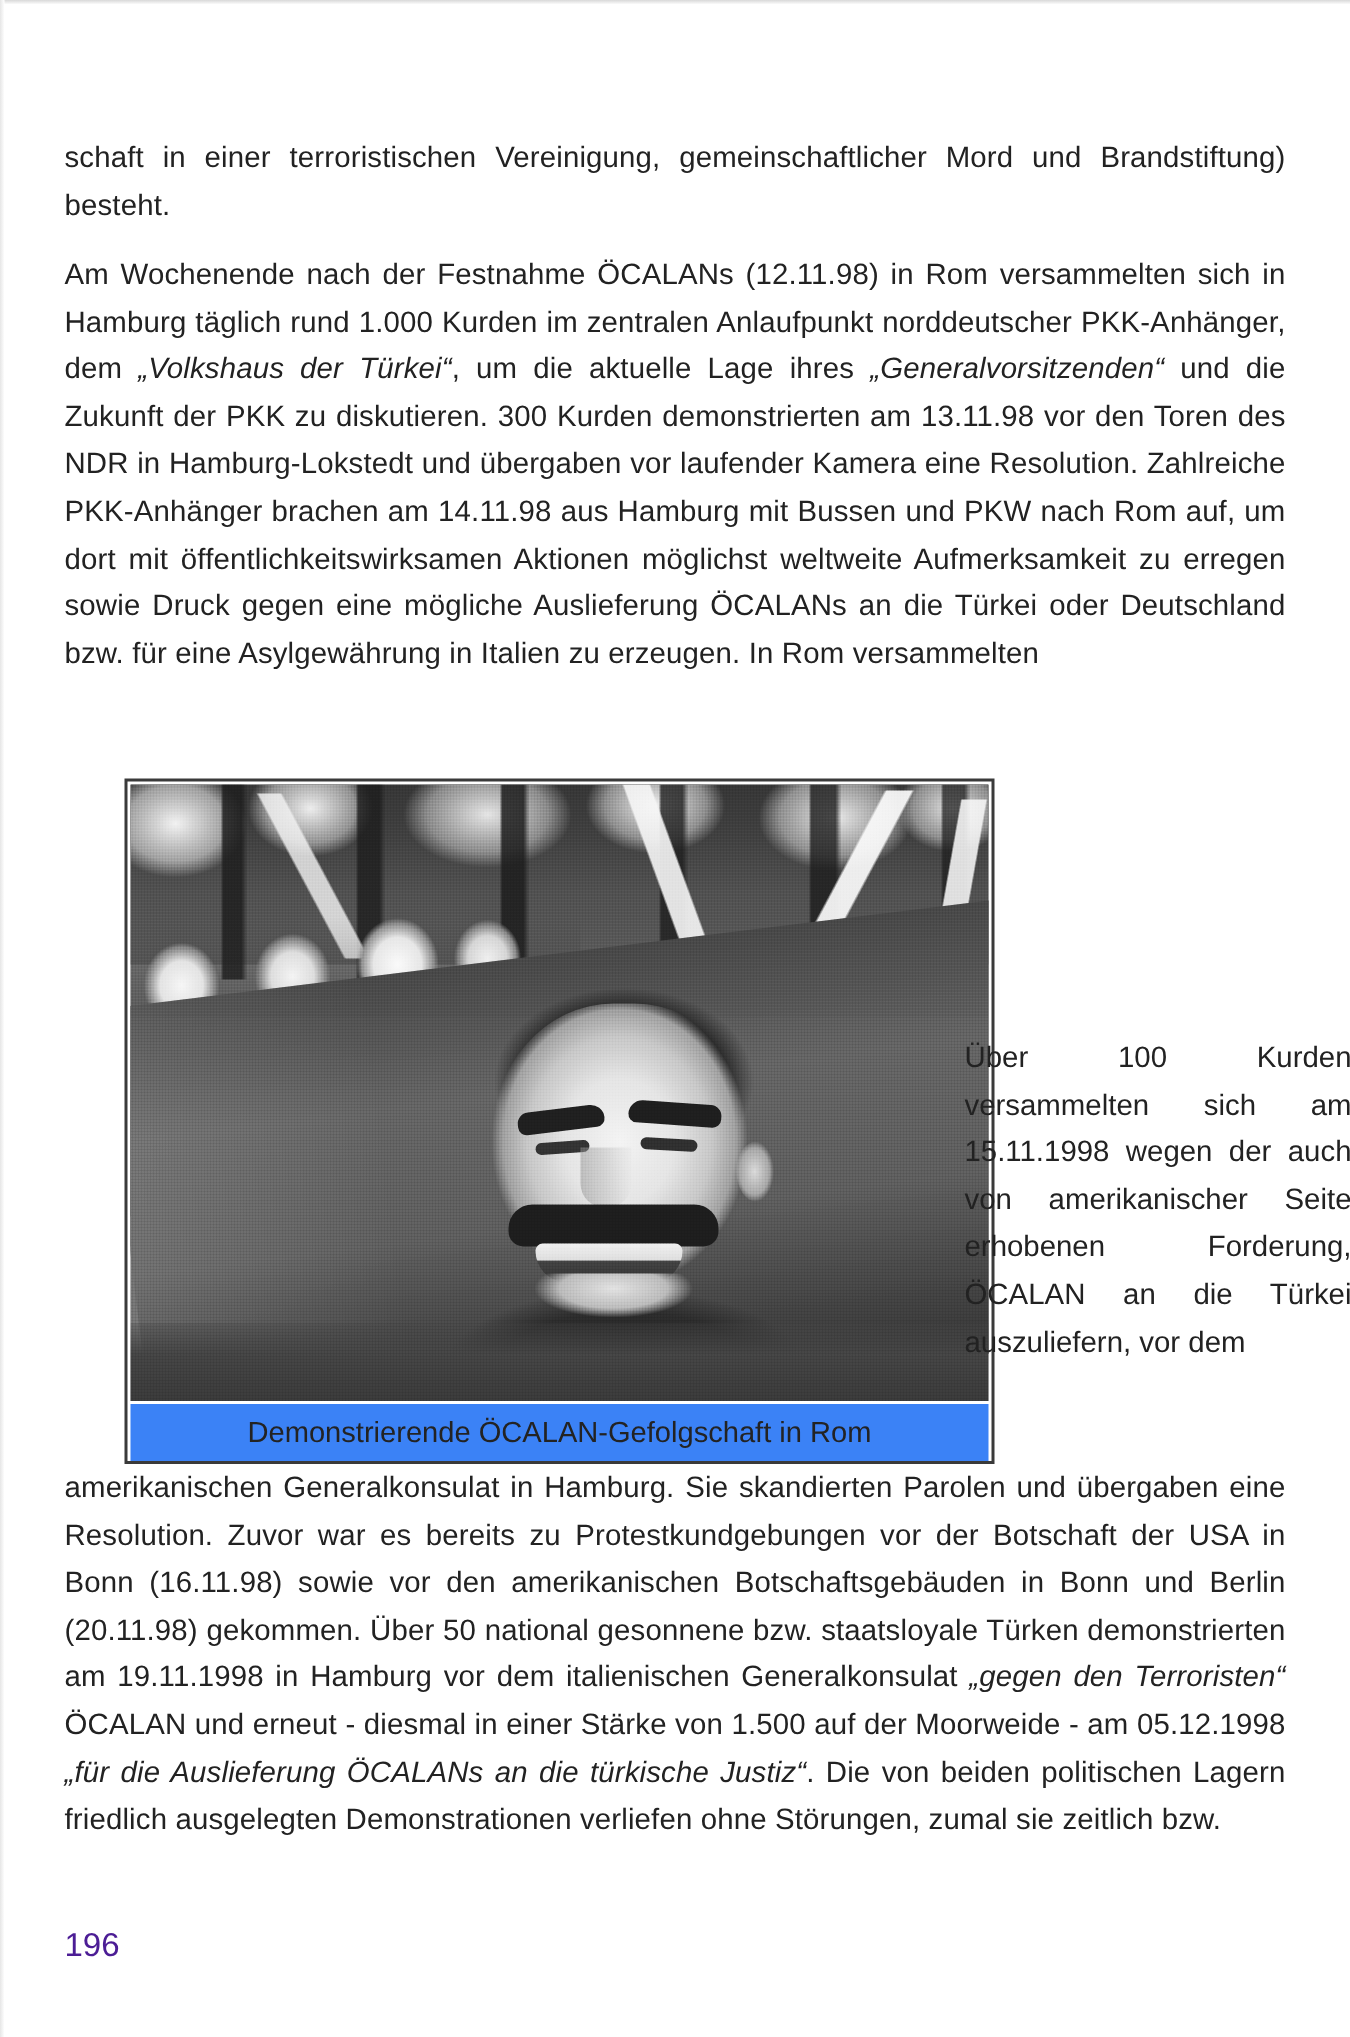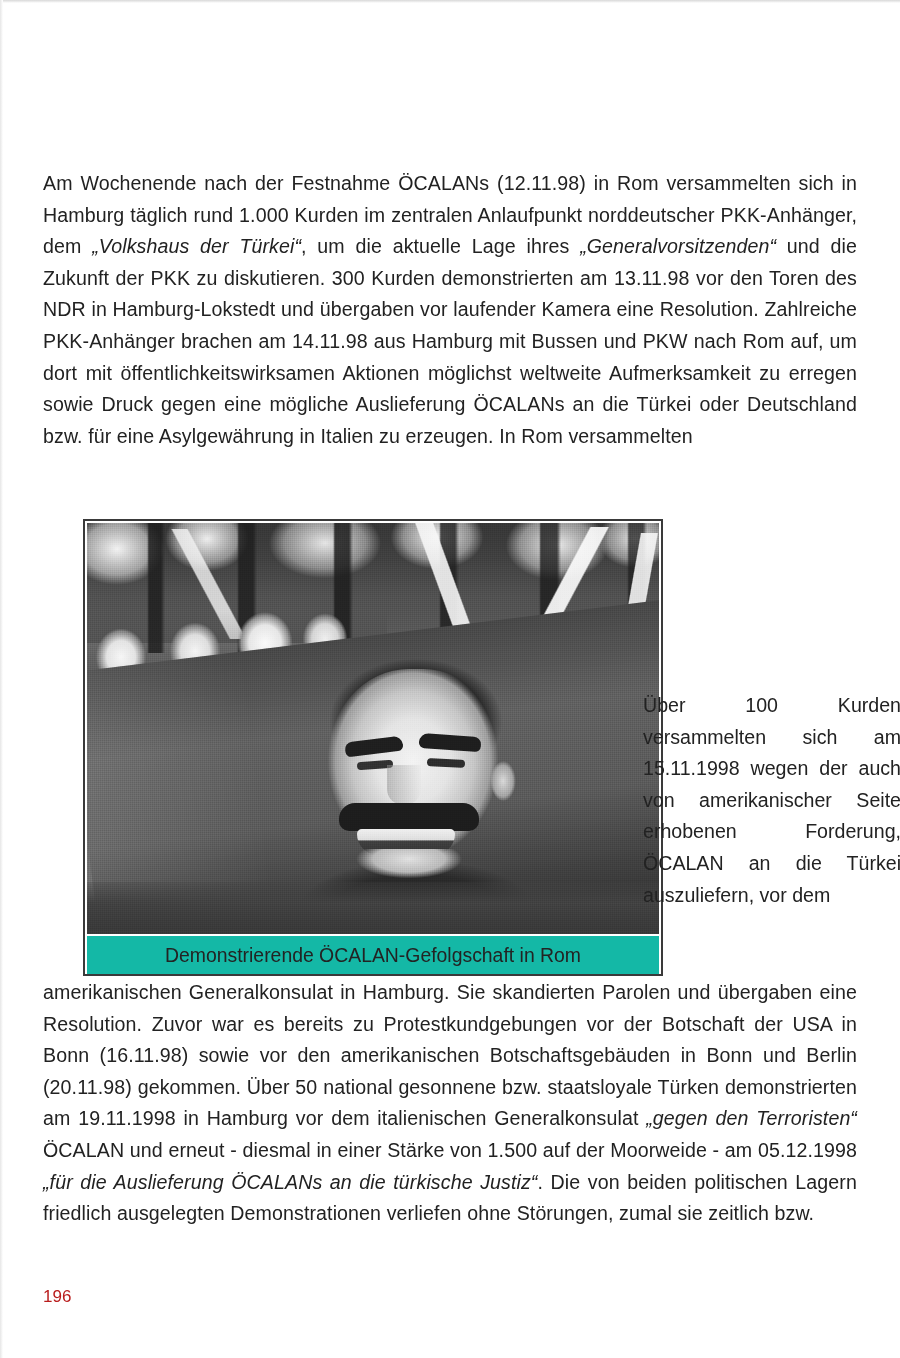--- a/index.html
+++ b/index.html
@@ -91,21 +91,21 @@
   }
   .figure .caption-band {
     position: absolute;
     left: 2px;
     top: 415px;
     width: 572px;
     height: 38px;
     display: flex;
     align-items: center;
     justify-content: center;
-    background: #14b8a6;
+    background: #3b82f6;
   }
   .figure .caption-text {
     font-size: 19.4px;
     line-height: 24px;
     color: #232323;
     white-space: nowrap;
   }
 
   
   .side-col {
@@ -127,23 +127,23 @@
     left: 0;
     top: 977px;
     width: 814px;
   }
 
   
   .folio {
     position: absolute;
     left: 0;
     top: 1284px;
-    font-size: 17px;
+    font-size: 22px;
     line-height: 26px;
-    color: #b91c1c;
+    color: #4c1d95;
   }
 
   em, .it {
   }
 
   
   .ph-layer { position: absolute; inset: 0; }
 
   
   .ph-trees {
@@ -319,20 +319,23 @@
   }
 </style>
 </head>
 <body>
 
 <div class="scan-edge-top"></div>
 <div class="scan-edge-left"></div>
 
 <div class="page">
 
+  <div id="block-intro">
+    <p class="para last-line-left"><span>schaft in einer terroristischen Vereinigung, gemeinschaftlicher Mord und Brandstiftung) besteht.</span></p>
+  </div>
 
   <div id="block-body">
     <p class="para"><span>Am Wochenende nach der Festnahme ÖCALANs (12.11.98) in Rom versammelten sich in Hamburg täglich rund 1.000 Kurden im zentralen Anlaufpunkt norddeutscher PKK-Anhänger, dem </span><em class="it">„Volkshaus der Türkei“</em><span>, um die aktuelle Lage ihres </span><em class="it">„Generalvorsitzenden“</em><span> und die Zukunft der PKK zu diskutieren. 300 Kurden demonstrierten am 13.11.98 vor den Toren des NDR in Hamburg-Lokstedt und übergaben vor laufender Kamera eine Resolution. Zahlreiche PKK-Anhänger brachen am 14.11.98 aus Hamburg mit Bussen und PKW nach Rom auf, um dort mit öffentlichkeitswirksamen Aktionen möglichst weltweite Aufmerksamkeit zu erregen sowie Druck gegen eine mögliche Auslieferung ÖCALANs an die Türkei oder Deutschland bzw. für eine Asylgewährung in Italien zu erzeugen. In Rom versammelten</span></p>
   </div>
 
   <figure class="figure">
     <div class="photo">
       <div class="ph-layer ph-trees"></div>
       <div class="ph-layer ph-trunks"></div>
       <div class="ph-layer ph-flags"></div>

